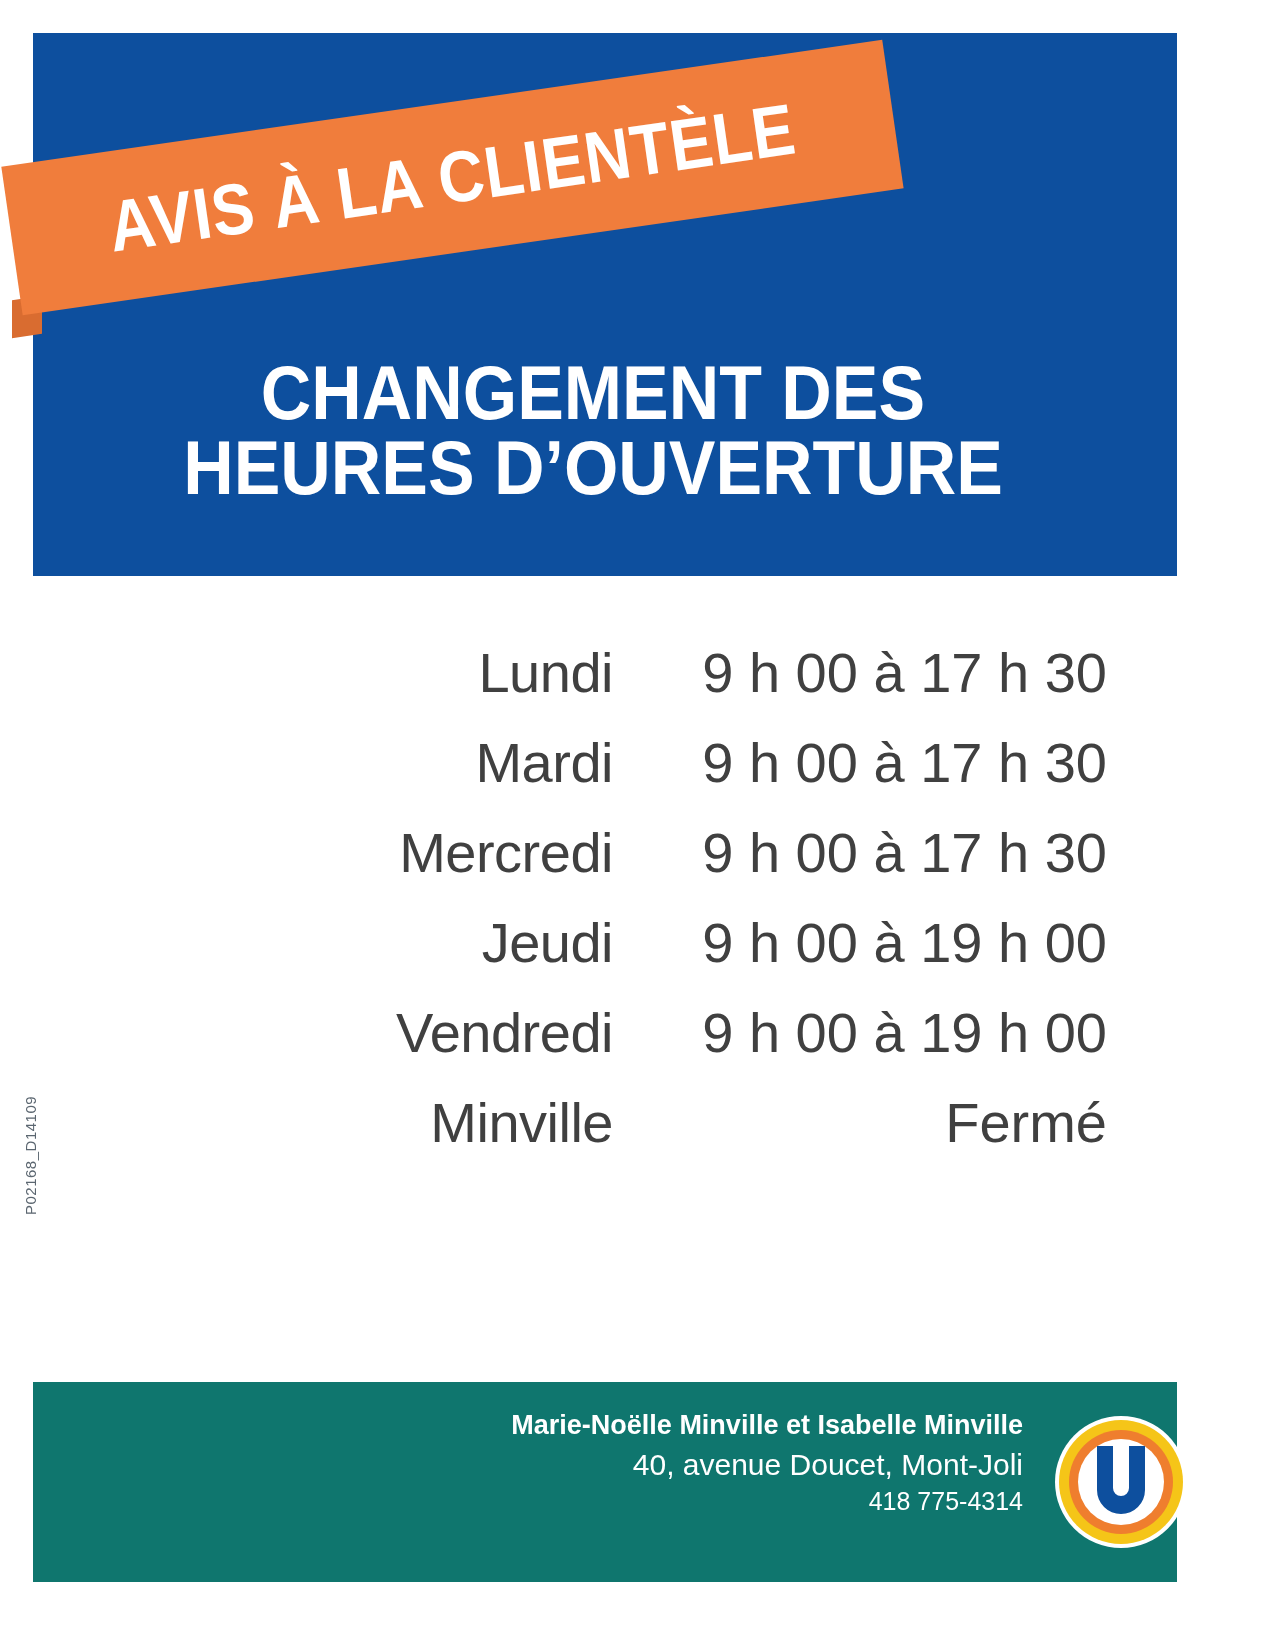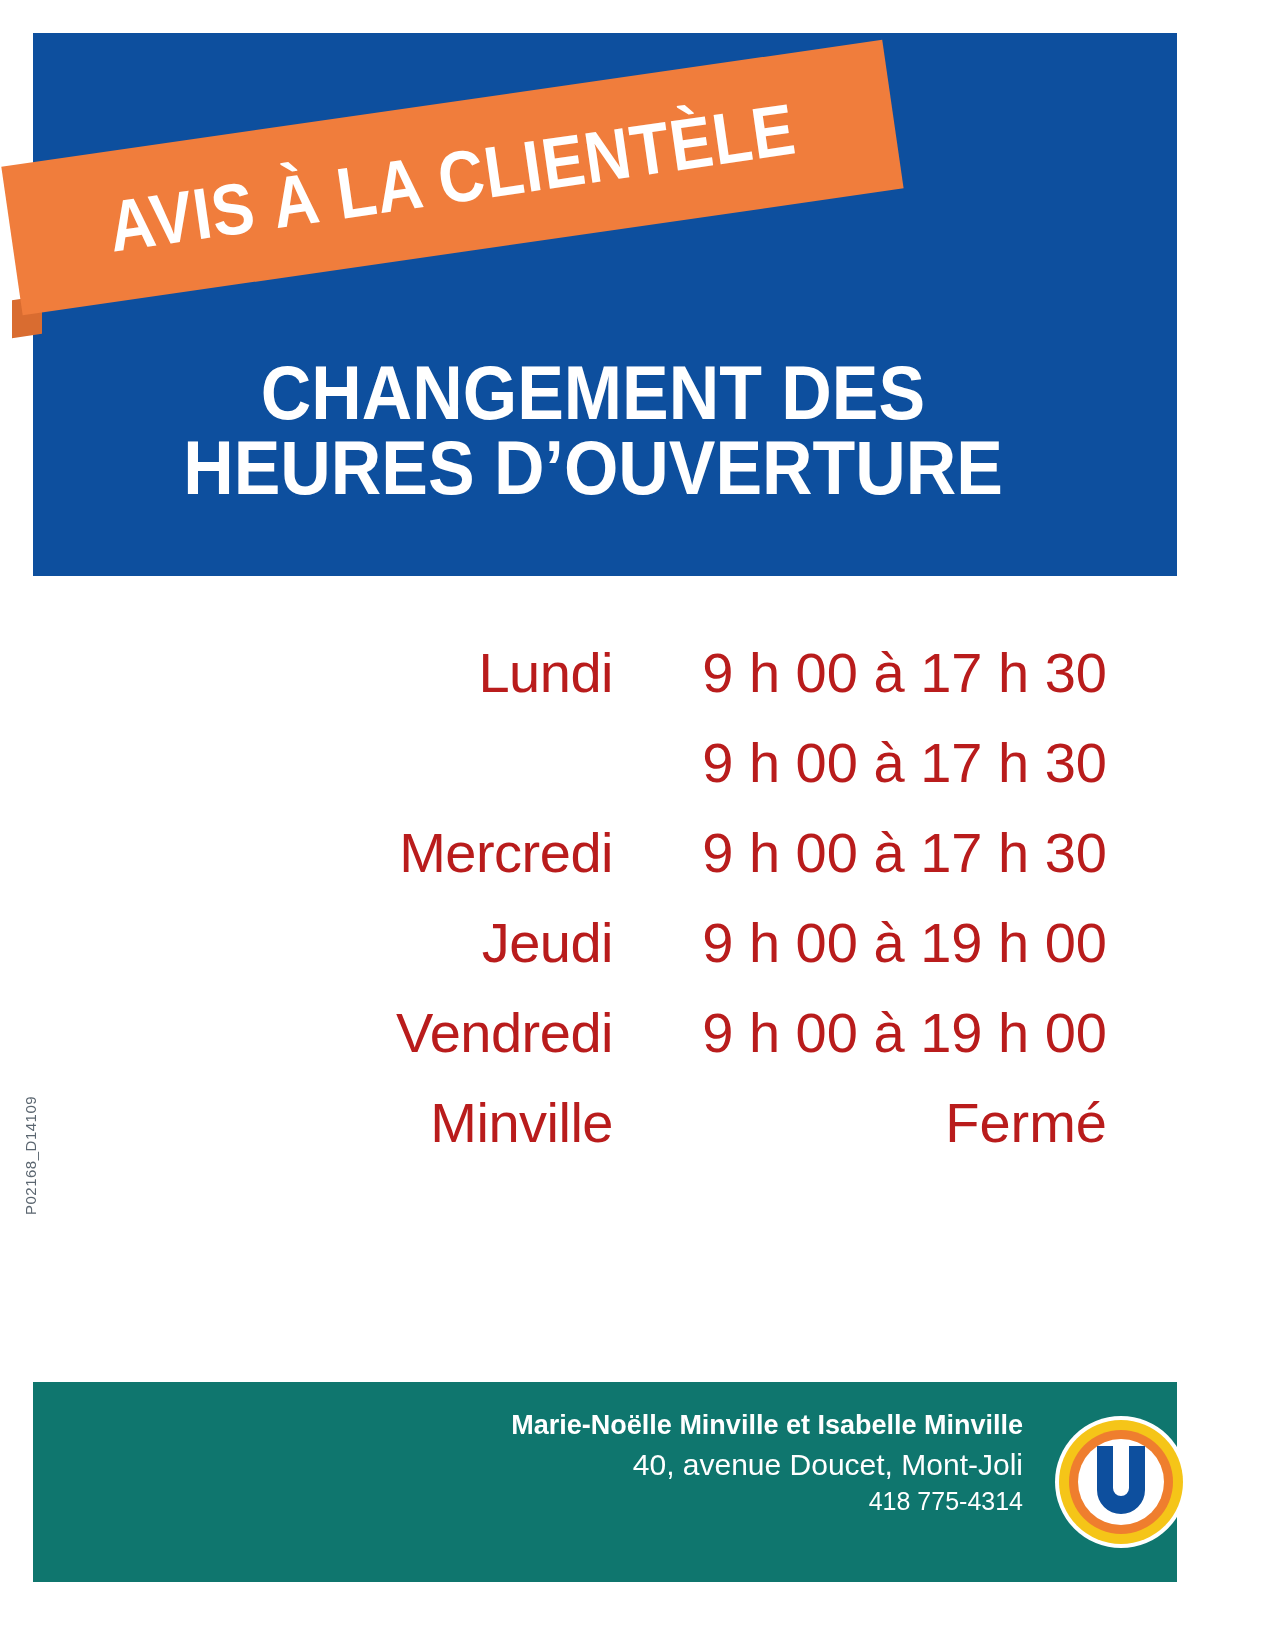--- a/index.html
+++ b/index.html
@@ -100,21 +100,21 @@
     transform-origin: center;
     white-space: nowrap;
   }
 
   
   #hours {
     position: absolute;
     left: 33px;
     top: 640px;
     width: 1144px;
-    color: #b91c1c;
+    color: #404040;
   }
   .hours-row {
     display: flex;
     align-items: baseline;
     height: 90px;
     padding-right: 70px;
     box-sizing: border-box;
   }
   .hours-day {
     flex: 0 0 580px;
@@ -208,20 +208,21 @@
 </div>
 
 <div id="hours">
 
   <div class="hours-row">
     <div class="hours-day">Lundi</div>
     <div class="hours-time">9 h 00 à 17 h 30</div>
   </div>
 
   <div class="hours-row">
+    <div class="hours-day">Mardi</div>
     <div class="hours-time">9 h 00 à 17 h 30</div>
   </div>
 
   <div class="hours-row">
     <div class="hours-day">Mercredi</div>
     <div class="hours-time">9 h 00 à 17 h 30</div>
   </div>
 
   <div class="hours-row">
     <div class="hours-day">Jeudi</div>

